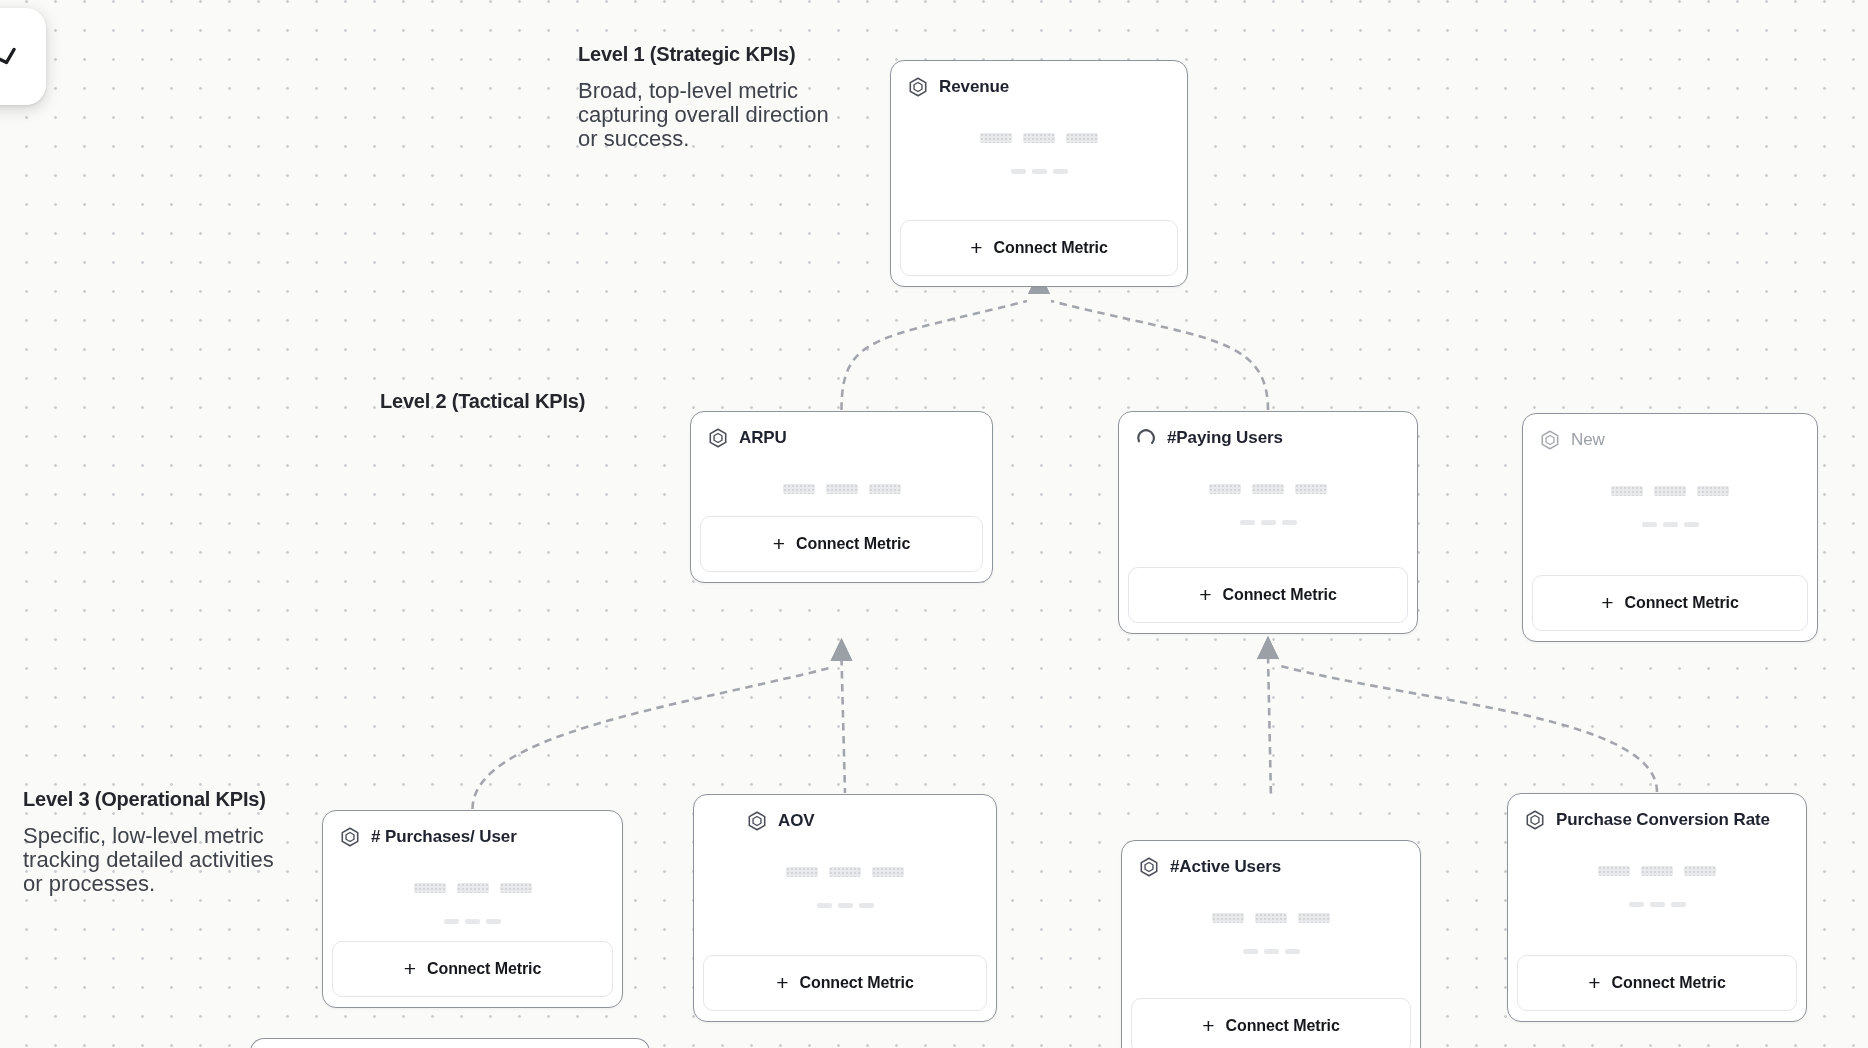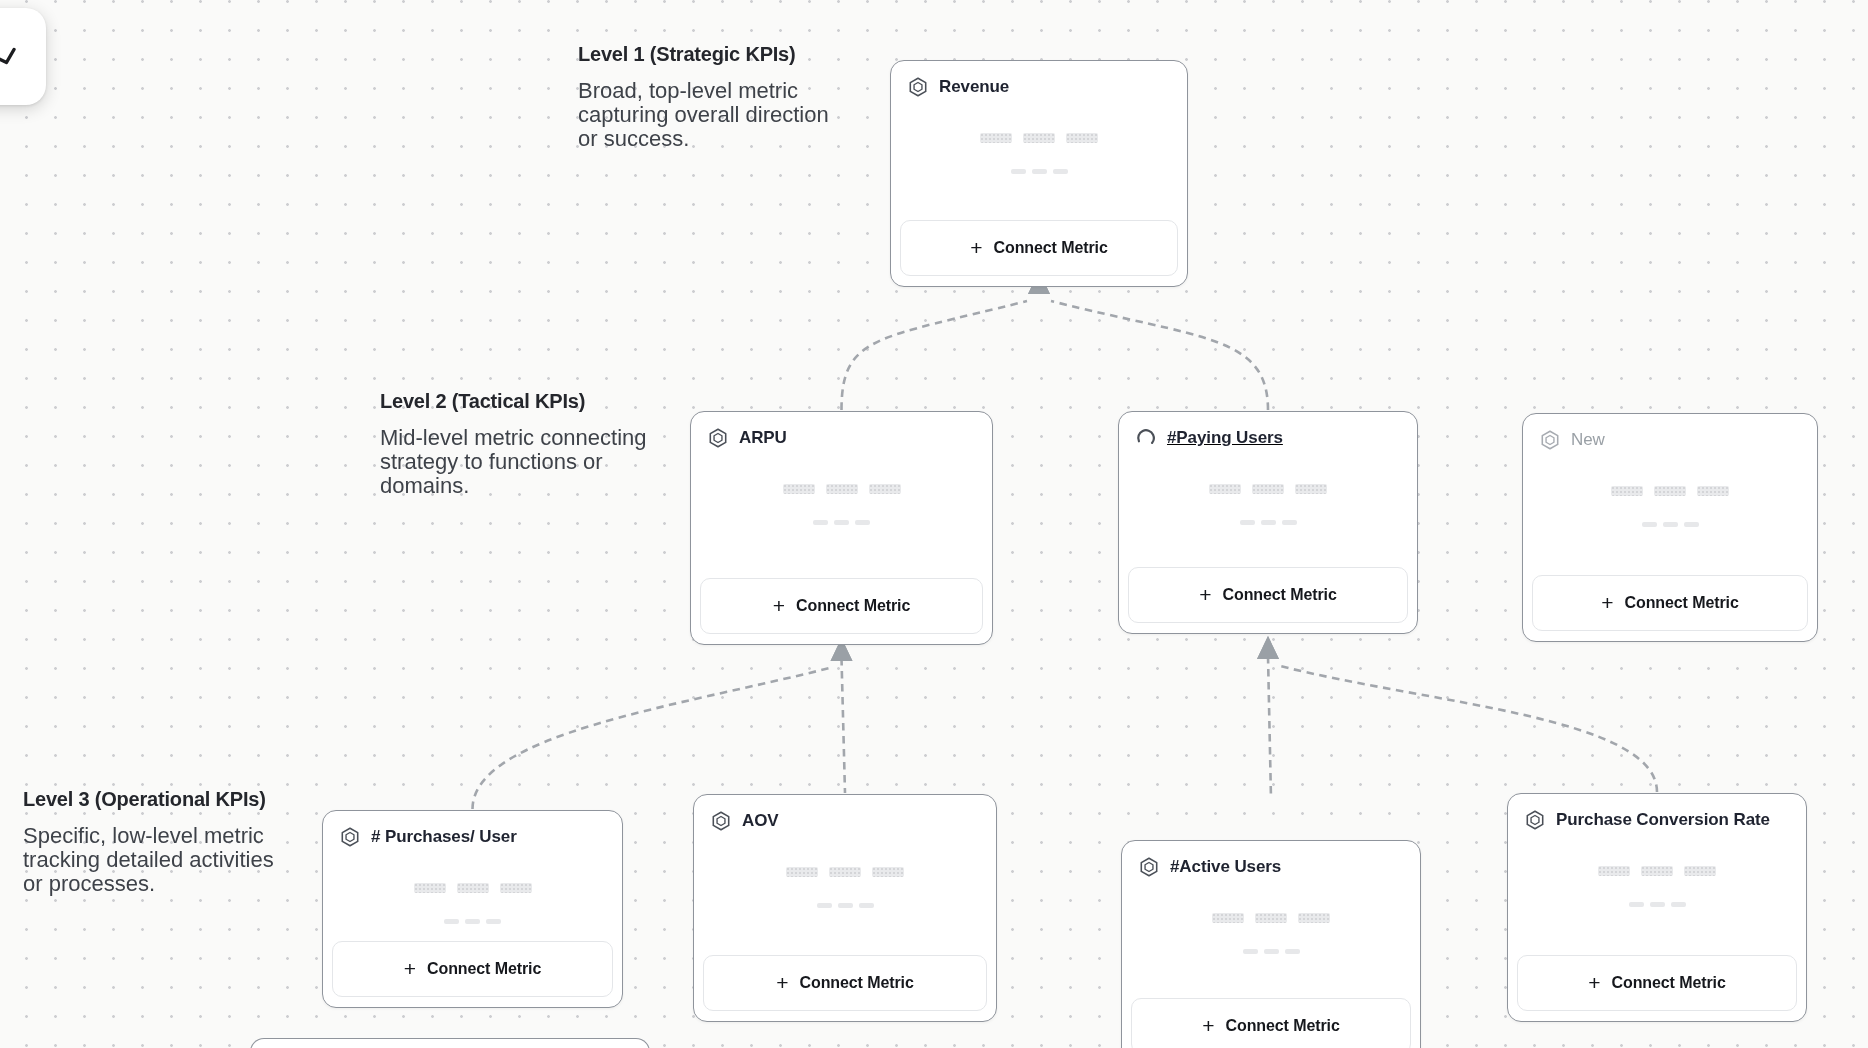--- a/index.html
+++ b/index.html
@@ -85,21 +85,20 @@
       <path d="M 1262 1047 L 1262 1092" fill="none" stroke="#a2a6ac" stroke-width="2.6" stroke-dasharray="7.5 5.5"></path>
       <polygon points="1262,1027 1251,1050 1273,1050" fill="#9aa0a6"></polygon>
     </svg>
   <div id="sections-root">
       <div class="section" style="left: 578px; top: 27px;">
     <div class="section-title">Level 1 (Strategic KPIs)</div>
     <div class="section-desc">Broad, top-level metric capturing overall direction or success.</div>
   </div>
       <div class="section" style="left: 380px; top: 374px;">
     <div class="section-title">Level 2 (Tactical KPIs)</div>
-    <div class="section-desc">Mid-level metric connecting strategy to functions or domains.</div>
   </div>
       <div class="section" style="left: 23px; top: 772px;">
     <div class="section-title">Level 3 (Operational KPIs)</div>
     <div class="section-desc">Specific, low-level metric tracking detailed activities or processes.</div>
   </div>
     </div>
   <div id="nodes-root">
       <div class="card" style="left: 890px; top: 42px; width: 298px; height: 227px; margin-top: 18px;">
     <div class="card-header">
       <svg class="node-icon hex" viewBox="0 0 24 24">
@@ -119,21 +118,21 @@
         <span class="skel-bar small"></span>
         <span class="skel-bar small"></span>
         <span class="skel-bar small"></span>
       </div>
     </div>
     <button class="connect-btn">
       <span class="plus">+</span>
       <span class="btn-label">Connect Metric</span>
     </button>
   </div>
-      <div class="card" style="left: 690px; top: 411px; width: 303px; height: 234px;">
+      <div class="card" style="left: 690px; top: 411px; width: 303px; height: 172px;">
     <div class="card-header">
       <svg class="node-icon hex" viewBox="0 0 24 24">
         <path d="M12 2.4 L20.4 7.2 V16.8 L12 21.6 L3.6 16.8 V7.2 Z" fill="none" stroke-width="1.7" stroke-linejoin="round"></path>
         <path d="M12 7.1 L16.3 9.55 V14.45 L12 16.9 L7.7 14.45 V9.55 Z" fill="none" stroke-width="1.5" stroke-linejoin="round"></path>
       </svg>
 
       <span class="card-title">ARPU</span>
     </div>
     <div class="skeleton">
       <div class="skel-row">
@@ -145,21 +144,21 @@
         <span class="skel-bar small"></span>
         <span class="skel-bar small"></span>
         <span class="skel-bar small"></span>
       </div>
     </div>
     <button class="connect-btn">
       <span class="plus">+</span>
       <span class="btn-label">Connect Metric</span>
     </button>
   </div>
-      <div class="card" style="left: 1118px; top: 411px; width: 300px; height: 223px; text-decoration: underline;">
+      <div class="card" style="left: 1118px; top: 411px; width: 300px; height: 223px;">
     <div class="card-header">
 
       <svg class="node-icon spin" viewBox="0 0 24 24">
         <circle cx="12" cy="12" r="8.5" fill="none" stroke-width="2.4" stroke-linecap="round" stroke-dasharray="36 17.5" transform="rotate(155 12 12)" stroke="#565b63"></circle>
       </svg>
       <span class="card-title">#Paying Users</span>
     </div>
     <div class="skeleton">
       <div class="skel-row">
         <span class="skel-bar"></span>
@@ -222,21 +221,21 @@
         <span class="skel-bar small"></span>
         <span class="skel-bar small"></span>
         <span class="skel-bar small"></span>
       </div>
     </div>
     <button class="connect-btn">
       <span class="plus">+</span>
       <span class="btn-label">Connect Metric</span>
     </button>
   </div>
-      <div class="card" style="left: 693px; top: 794px; width: 304px; height: 228px;">
+      <div class="card" style="left: 693px; top: 794px; width: 304px; height: 228px; padding-left: 36px;">
     <div class="card-header">
       <svg class="node-icon hex" viewBox="0 0 24 24">
         <path d="M12 2.4 L20.4 7.2 V16.8 L12 21.6 L3.6 16.8 V7.2 Z" fill="none" stroke-width="1.7" stroke-linejoin="round"></path>
         <path d="M12 7.1 L16.3 9.55 V14.45 L12 16.9 L7.7 14.45 V9.55 Z" fill="none" stroke-width="1.5" stroke-linejoin="round"></path>
       </svg>
 
       <span class="card-title">AOV</span>
     </div>
     <div class="skeleton">
       <div class="skel-row">

